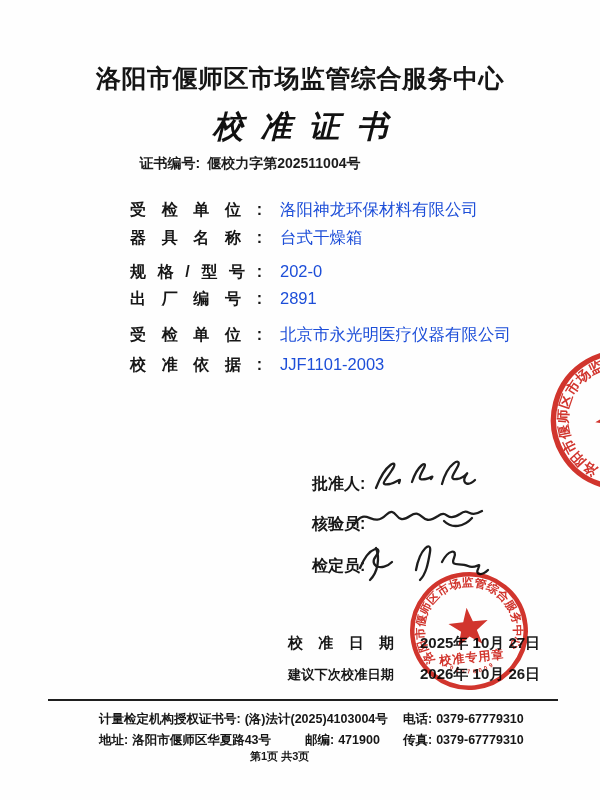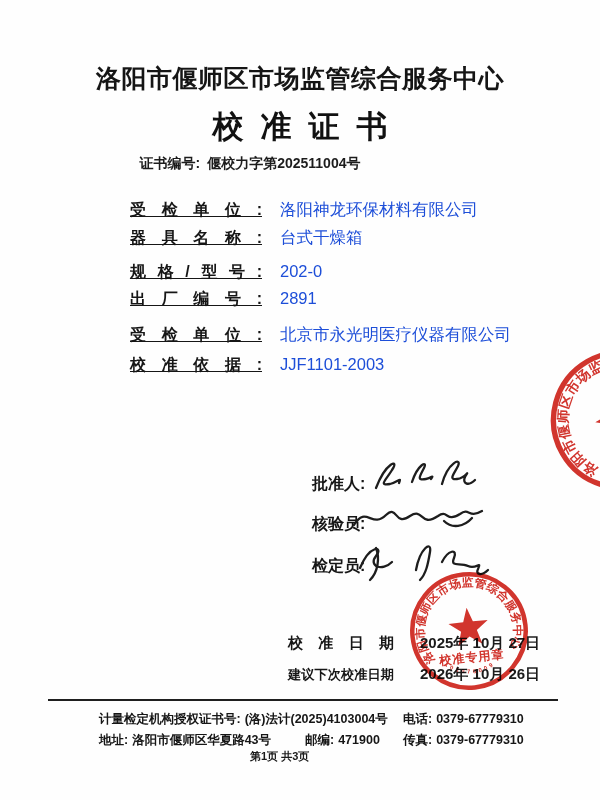--- a/index.html
+++ b/index.html
@@ -24,20 +24,21 @@
   }
   .doc-title {
     position: absolute;
     top: 106px; left: 0; width: 600px;
     text-align: center;
     font-size: 31px;
     font-weight: bold;
     letter-spacing: 17px;
     text-indent: 17px;
     color: #111;
+    font-style: italic;
   }
   .cert-line {
     position: absolute;
     top: 155px; left: 0; width: 492px;
     text-align: center;
     font-size: 14px;
     font-weight: bold;
     color: #1c1c1c;
     padding-left: 8px;
   }
@@ -45,21 +46,20 @@
   .frow { position: absolute; left: 130px; white-space: nowrap; }
   .flabel {
     display: inline-block;
     width: 132px;
     text-align: justify;
     text-align-last: justify;
     font-size: 16px;
     font-weight: bold;
     color: #161616;
     vertical-align: baseline;
-    text-decoration: underline;
   }
   .fvalue {
     display: inline-block;
     margin-left: 18px;
     font-family: Liberation Sans, sans-serif;
     font-size: 16.5px;
     color: #1d4ed8;
   }
   .sigrow { position: absolute; left: 312px; }
   .siglabel { font-size: 16px; font-weight: bold; color: #161616; text-align: center; }

